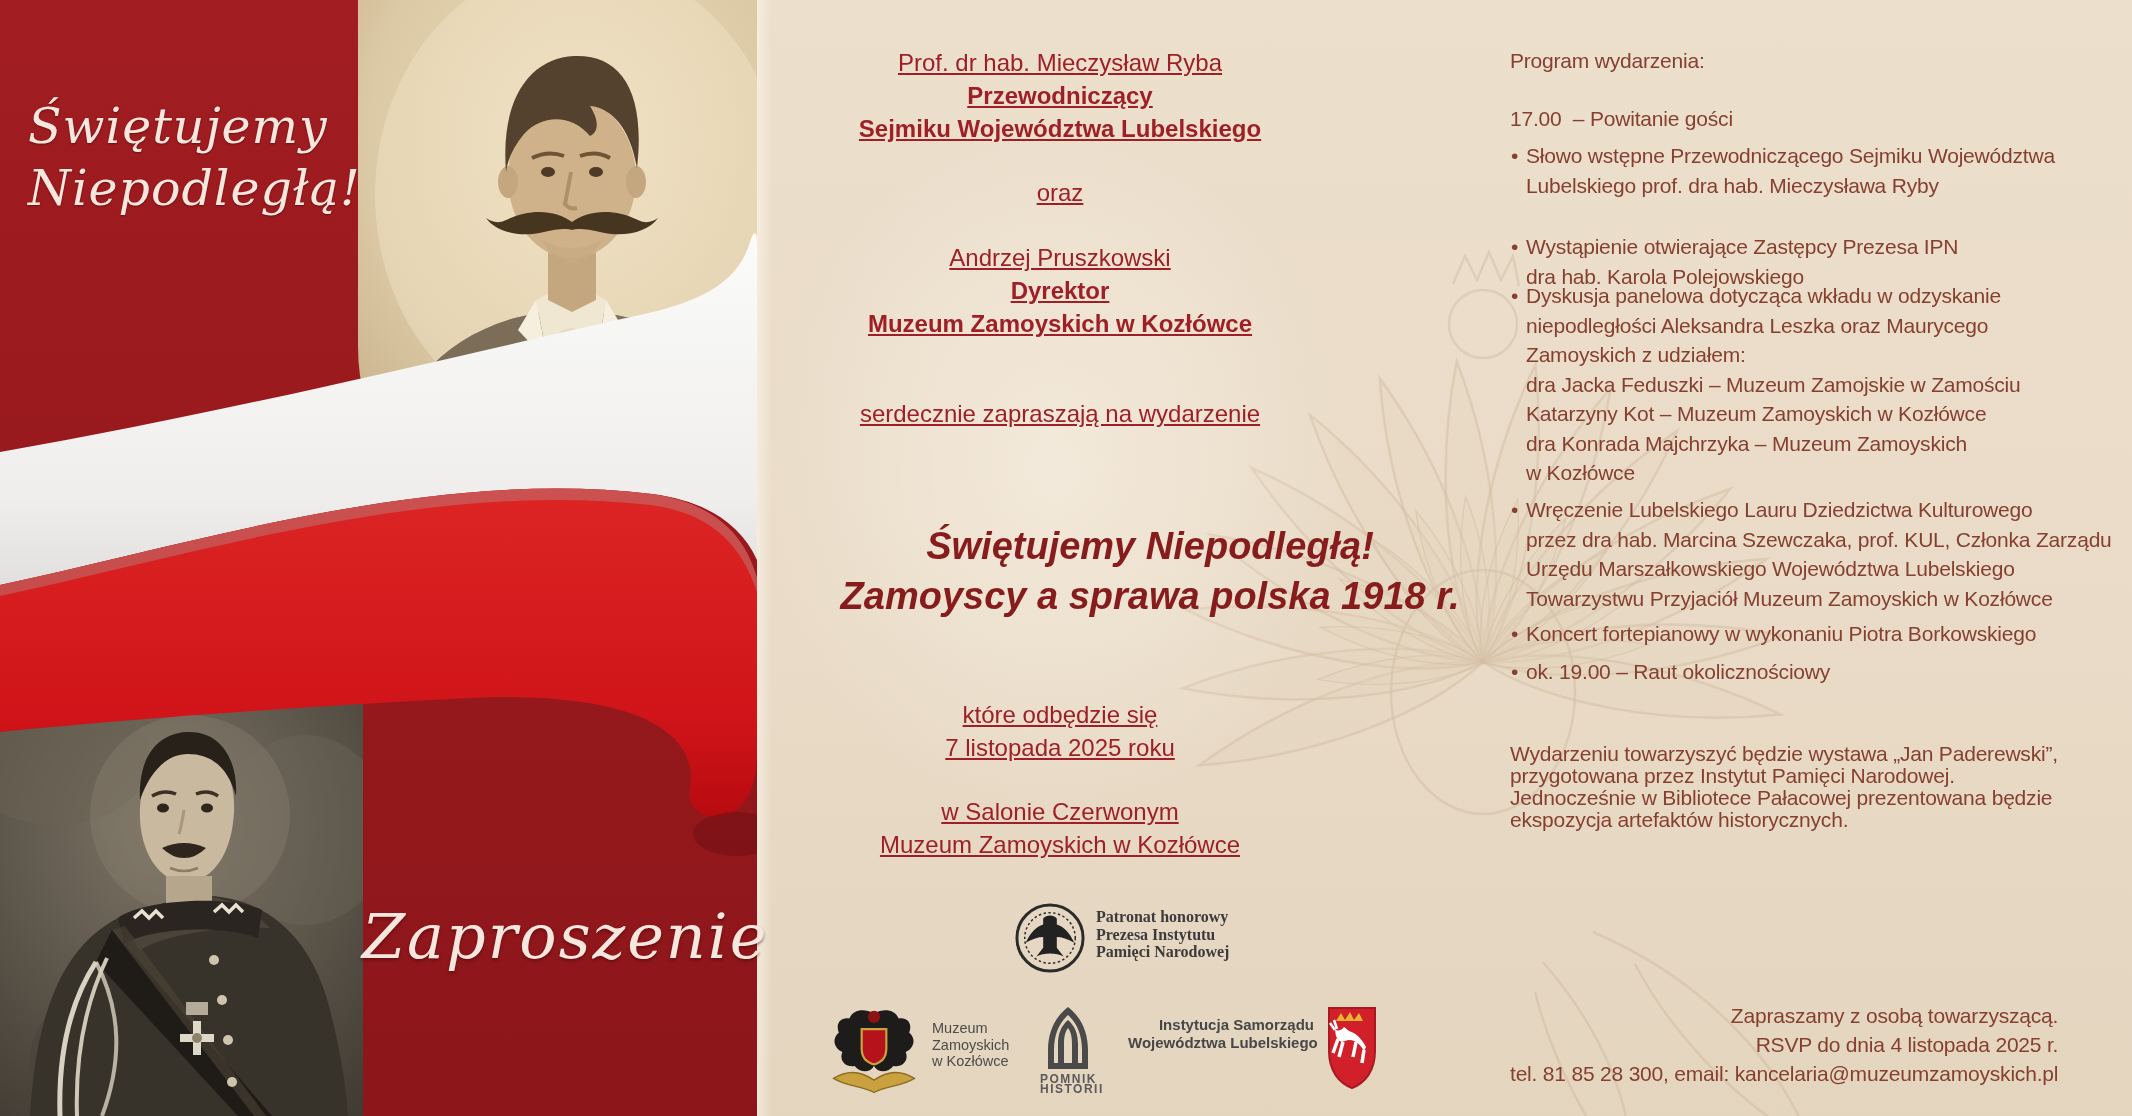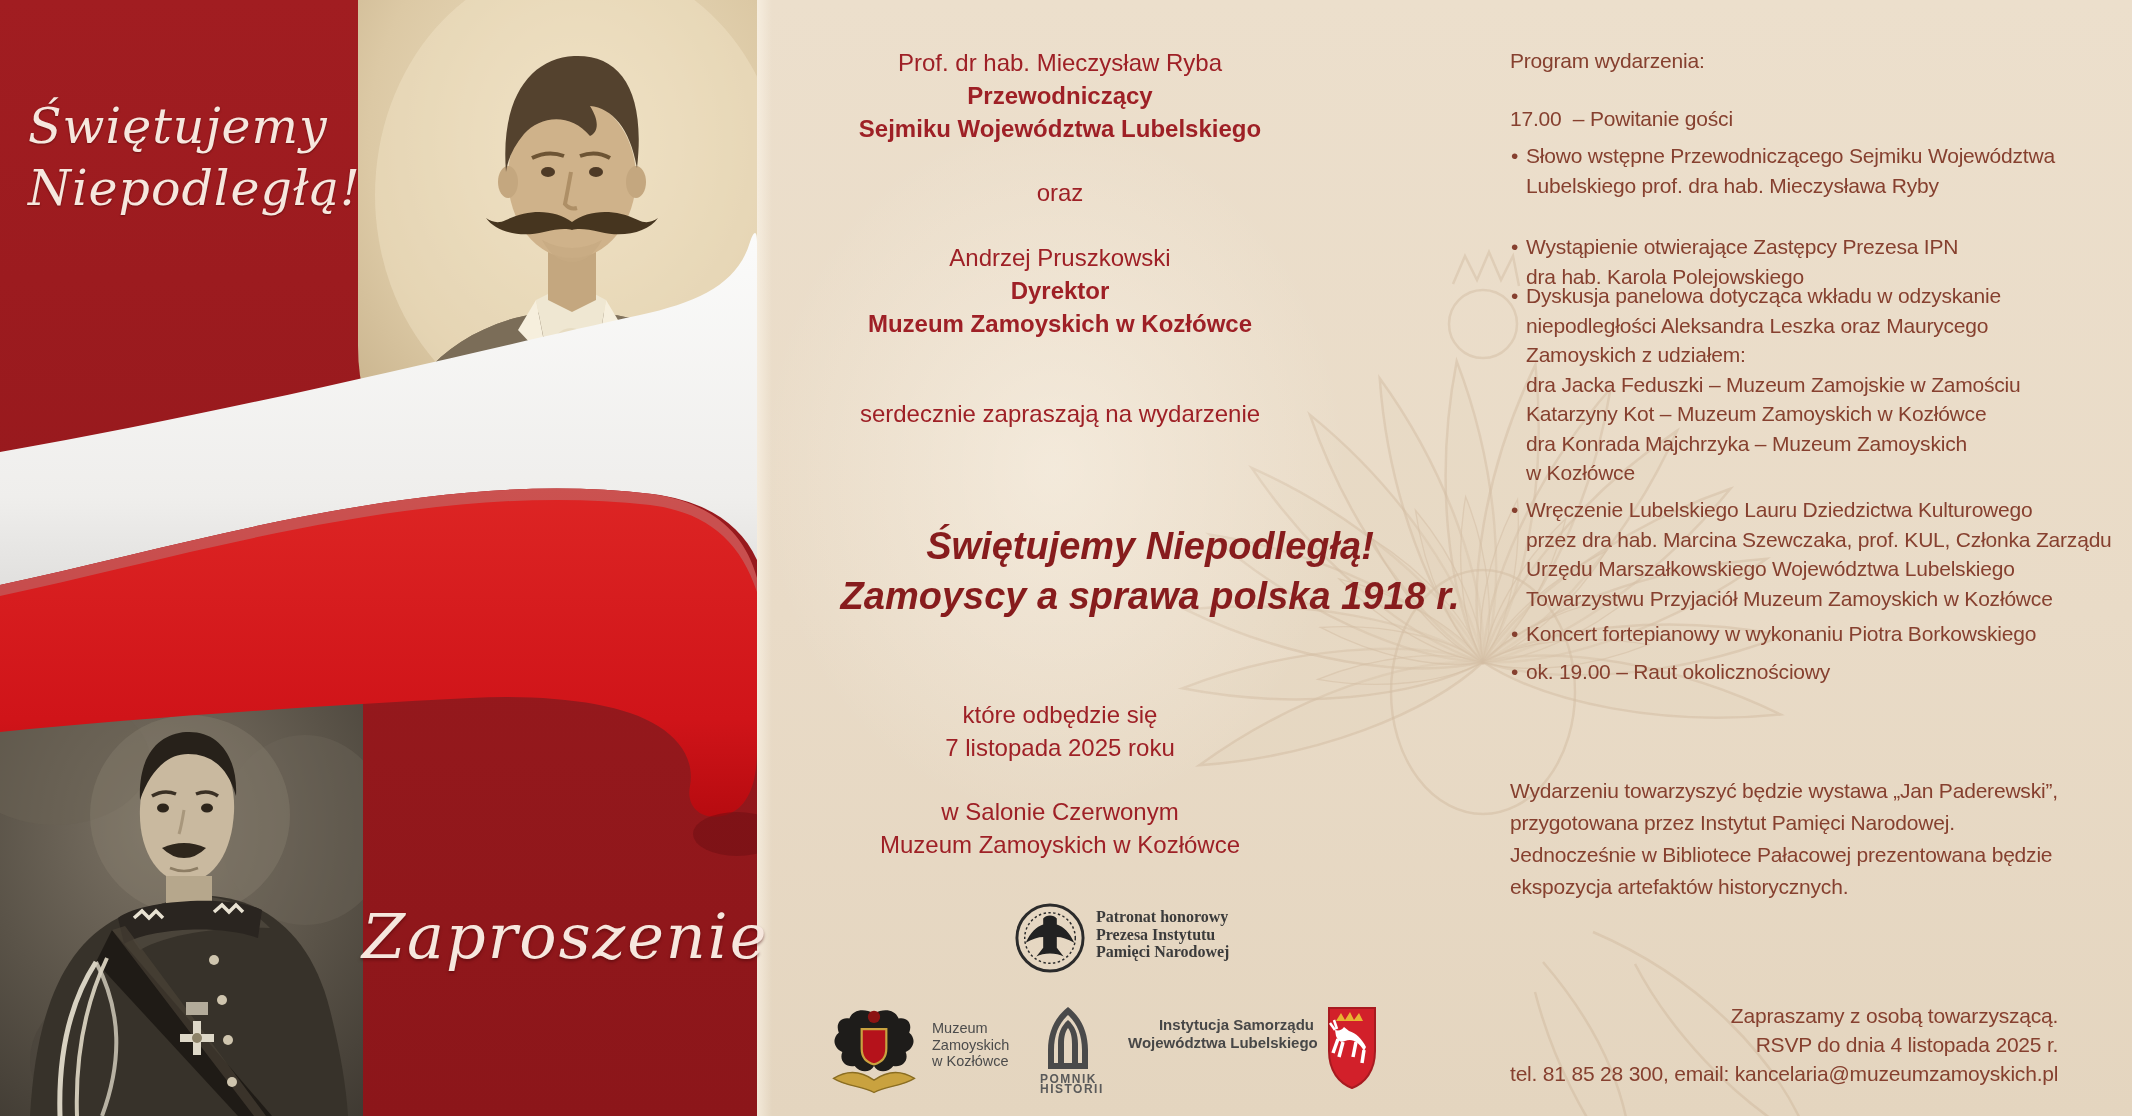--- a/index.html
+++ b/index.html
@@ -26,21 +26,21 @@
     font-size:62px; color:#f6e7de; letter-spacing:2px;
     text-shadow:0 2px 3px rgba(70,5,8,.5);
   }
   .seam { left:757px; top:0; width:15px; height:1116px;
     background:linear-gradient(90deg,rgba(255,249,238,.55),rgba(255,249,238,0)); }
   .glow { left:760px; top:0; width:700px; height:1116px; pointer-events:none;
     background:radial-gradient(ellipse 60% 45% at 42% 42%, rgba(255,250,241,.45), rgba(255,250,241,0) 70%); }
 
   
   .c-line { left:790px; width:540px; text-align:center; color:#9e2026;
-    font-size:24px; line-height:33px; white-space:pre; }
+    font-size:24px; line-height:33px; white-space:pre;text-decoration:underline; }
   .c-bold { font-weight:bold; }
   .ev-title {
     left:818px; width:664px; text-align:center; color:#871c1d;
     font-weight:bold; font-style:italic; font-size:38px; line-height:50px; white-space:pre;
   }
 
   
   .patronat-text { left:1096px; top:908px; color:#3b3b3b; font-weight:bold;
     font-family:"Liberation Serif", serif; font-size:16px; line-height:17.5px; white-space:pre; }
   .museum-label { left:932px; top:1020px; color:#4c4c4c;
@@ -54,21 +54,21 @@
   #program-col { left:1494px; top:0; width:692px; height:1084px;
     color:#86402f; font-size:21px; line-height:29.5px; letter-spacing:-0.2px; }
   #program-col .blk { position:absolute; left:16px; white-space:pre; }
   .p-heading { top:46px; }
   .p-opening { top:104px; }
   ul.p-list { list-style:none; }
   ul.p-list li { position:absolute; left:16px; padding-left:16px; white-space:pre; }
   ul.p-list li::before { content:"\2022"; position:absolute; left:1px; top:0; font-size:21px; }
   .b0 { top:141px; } .b1 { top:208px;margin-top:24px; } .b2 { top:281px; }
   .b3 { top:495px; } .b4 { top:619px; } .b5 { top:657px; }
-  .p-note { top:743px; line-height:32px;margin-top:32px; }
+  .p-note { top:743px; line-height:22px; }
   .p-rsvp { top:1001px; line-height:29px;text-align:right; }
 </style>
 </head>
 <body>
 
 <div id="page">
 
   <svg class="abs" style="left:757px;top:0" width="1375" height="1116" viewBox="0 0 1375 1116" aria-hidden="true">
     <defs>
       <path id="pt" d="M0,0 C-30,-70 -32,-190 0,-302 C32,-190 30,-70 0,0 Z"></path>

